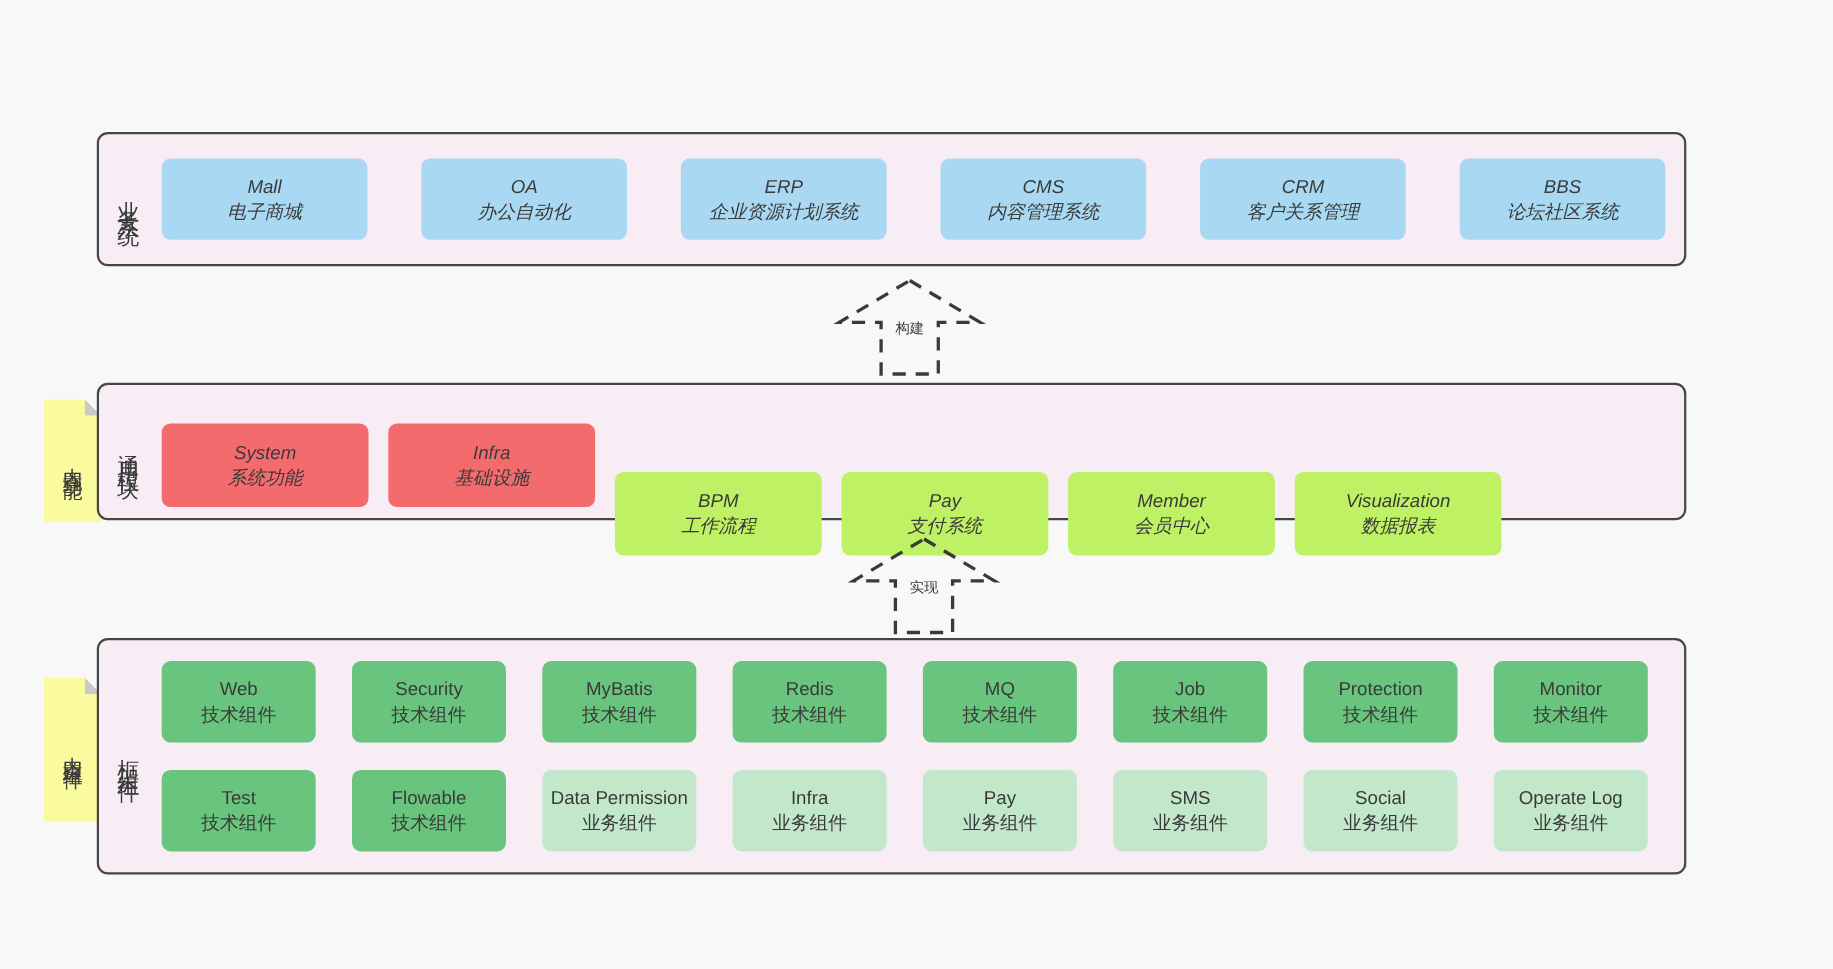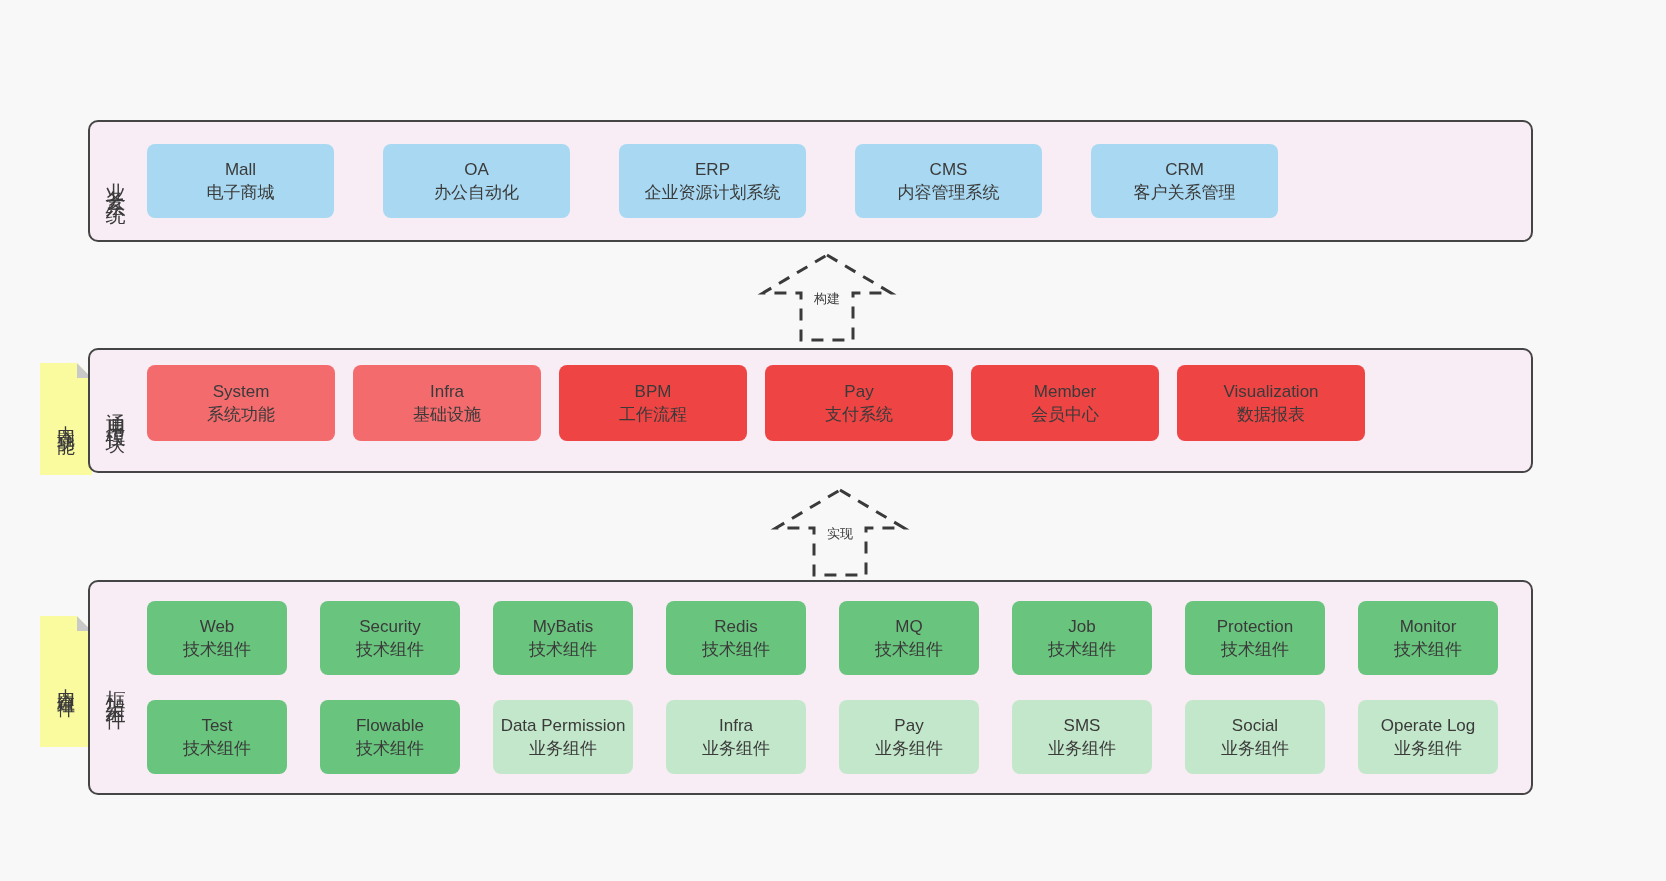--- a/index.html
+++ b/index.html
@@ -37,44 +37,44 @@
     white-space: nowrap;
   }
 
   
   .row {
     position: absolute;
     left: 57px;
     display: flex;
     gap: 49px;
   }
-  .row-6 { gap: 49px; }
+  .row-6 { gap: 49px; font-style: italic; }
   .row-8 { gap: 33px; justify-content: center; }
   .node {
     border-radius: 8px;
     display: flex;
     flex-direction: column;
     align-items: center;
     justify-content: center;
     text-align: center;
     font-size: 17px;
     line-height: 23px;
     color: #3a3a3a;
   }
   .node-wide   { width: 187px; height: 74px; }
   .node-mid    { width: 188px; height: 76px; }
   .node-narrow { width: 140px; height: 74px; }
   .blue   { background: #a9d9f2; }
   .red    { background: #f46b6e; }
-  .pink   { background: #ef4444; }
+  .pink   { background: #bef264; margin-top: 44px; }
   .green  { background: #69c47d; }
   .lgreen { background: #c3e7ca; }
 
   .band-business .row  { top: 22px; }
-  .band-modules  .row  { top: 15px; gap: 18px; }
+  .band-modules  .row  { top: 35px; gap: 18px; }
   .band-framework .row-top    { top: 19px; }
   .band-framework .row-bottom { top: 118px; }
 
   
   .sticky {
     position: absolute;
     left: 40px; width: 52px;
     background: #fafa9e;
     clip-path: polygon(0 0, calc(100% - 15px) 0, 100% 15px, 100% 100%, 0 100%);
     z-index: 1;
@@ -141,20 +141,24 @@
         <div>企业资源计划系统</div>
       </div>
       <div class="node node-wide blue">
         <div>CMS</div>
         <div>内容管理系统</div>
       </div>
       <div class="node node-wide blue">
         <div>CRM</div>
         <div>客户关系管理</div>
       </div>
+      <div class="node node-wide blue">
+        <div>BBS</div>
+        <div>论坛社区系统</div>
+      </div>
     </div>
   </div>
 
   <div class="arrow arrow-build">
     <svg width="140" height="93" viewBox="0 0 140 93">
       <polygon points="70,4 134,42 96,42 96,89 44,89 44,42 6,42" fill="none" stroke="#3a3a3a" stroke-width="3" stroke-dasharray="12 9"></polygon>
     </svg>
     <div class="arrow-label">构建</div>
   </div>
 

